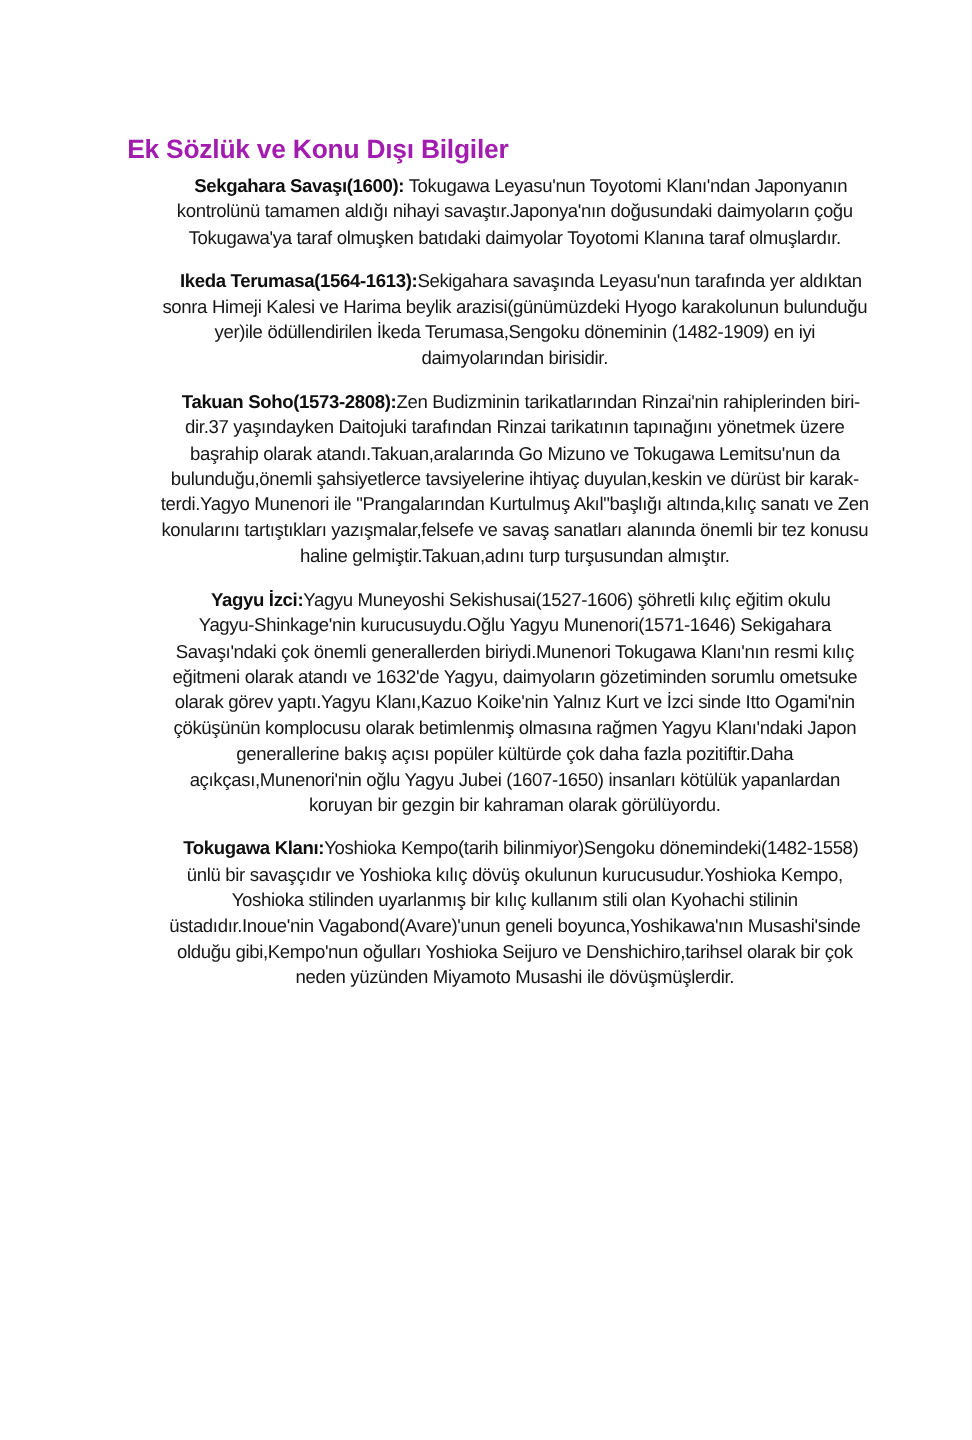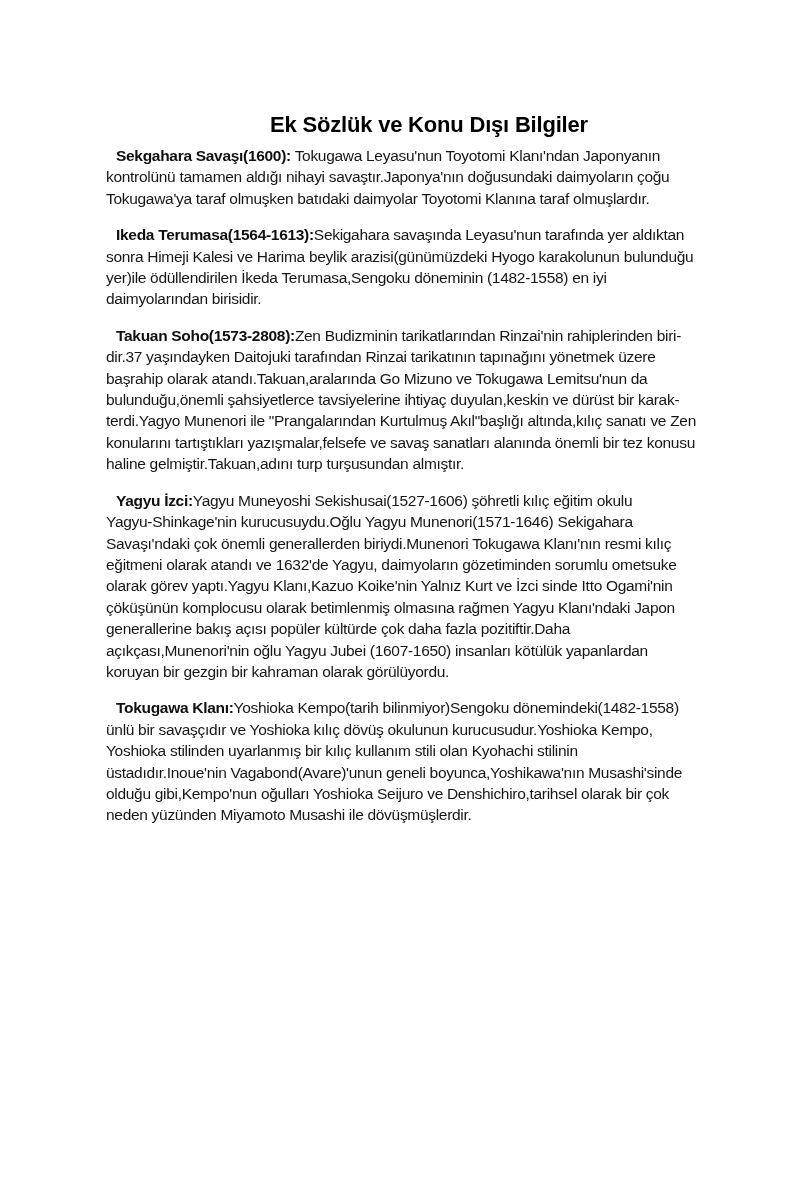--- a/index.html
+++ b/index.html
@@ -19,53 +19,53 @@
   .content {
     position: absolute;
     left: 106px;
     top: 112px;
     width: 646px;
   }
   .doc-title {
     margin: 0 0 7px 0;
     font-size: 22px;
     font-weight: bold;
-    text-align: center;
     letter-spacing: -0.2px;
-    color: #000000;
+    color: #a21caf;
   }
   .entry {
     margin: 0 0 15px 0;
     font-size: 15.5px;
     line-height: 21.4px;
     letter-spacing: -0.3px;
     white-space: pre;
     text-indent: 10px;
     color: #161616;
+    text-align: center;
   }
   .entry .lead {
     font-weight: bold;
     color: #0f0f0f;
   }
   .entry .body {
     white-space: pre;
   }
 </style>
 </head>
 <body>
 
 <div class="page">
   <div class="content">
     <h1 class="doc-title">Ek Sözlük ve Konu Dışı Bilgiler</h1>
     <p class="entry"><b class="lead">Sekgahara Savaşı(1600):</b><span class="body"> Tokugawa Leyasu'nun Toyotomi Klanı'ndan Japonyanın
 kontrolünü tamamen aldığı nihayi savaştır.Japonya'nın doğusundaki daimyoların çoğu
 Tokugawa'ya taraf olmuşken batıdaki daimyolar Toyotomi Klanına taraf olmuşlardır.</span></p>
     <p class="entry"><b class="lead">Ikeda Terumasa(1564-1613):</b><span class="body">Sekigahara savaşında Leyasu'nun tarafında yer aldıktan
 sonra Himeji Kalesi ve Harima beylik arazisi(günümüzdeki Hyogo karakolunun bulunduğu
-yer)ile ödüllendirilen İkeda Terumasa,Sengoku döneminin (1482-1558) en iyi
+yer)ile ödüllendirilen İkeda Terumasa,Sengoku döneminin (1482-1909) en iyi
 daimyolarından birisidir.</span></p>
     <p class="entry"><b class="lead">Takuan Soho(1573-2808):</b><span class="body">Zen Budizminin tarikatlarından Rinzai'nin rahiplerinden biri-
 dir.37 yaşındayken Daitojuki tarafından Rinzai tarikatının tapınağını yönetmek üzere
 başrahip olarak atandı.Takuan,aralarında Go Mizuno ve Tokugawa Lemitsu'nun da
 bulunduğu,önemli şahsiyetlerce tavsiyelerine ihtiyaç duyulan,keskin ve dürüst bir karak-
 terdi.Yagyo Munenori ile "Prangalarından Kurtulmuş Akıl"başlığı altında,kılıç sanatı ve Zen
 konularını tartıştıkları yazışmalar,felsefe ve savaş sanatları alanında önemli bir tez konusu
 haline gelmiştir.Takuan,adını turp turşusundan almıştır.</span></p>
     <p class="entry"><b class="lead">Yagyu İzci:</b><span class="body">Yagyu Muneyoshi Sekishusai(1527-1606) şöhretli kılıç eğitim okulu
 Yagyu-Shinkage'nin kurucusuydu.Oğlu Yagyu Munenori(1571-1646) Sekigahara

